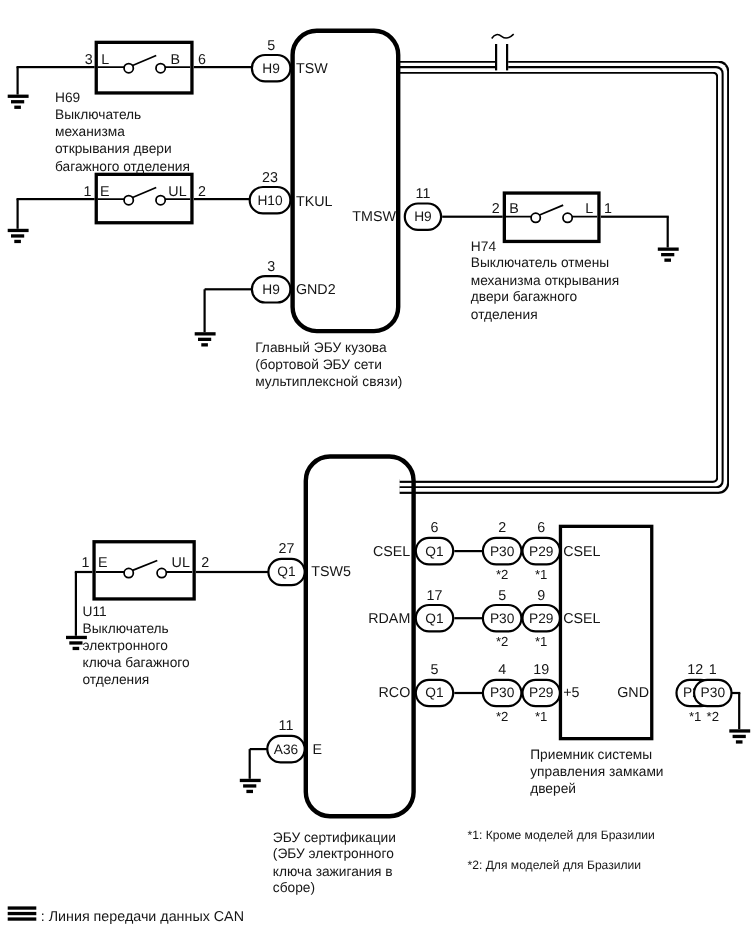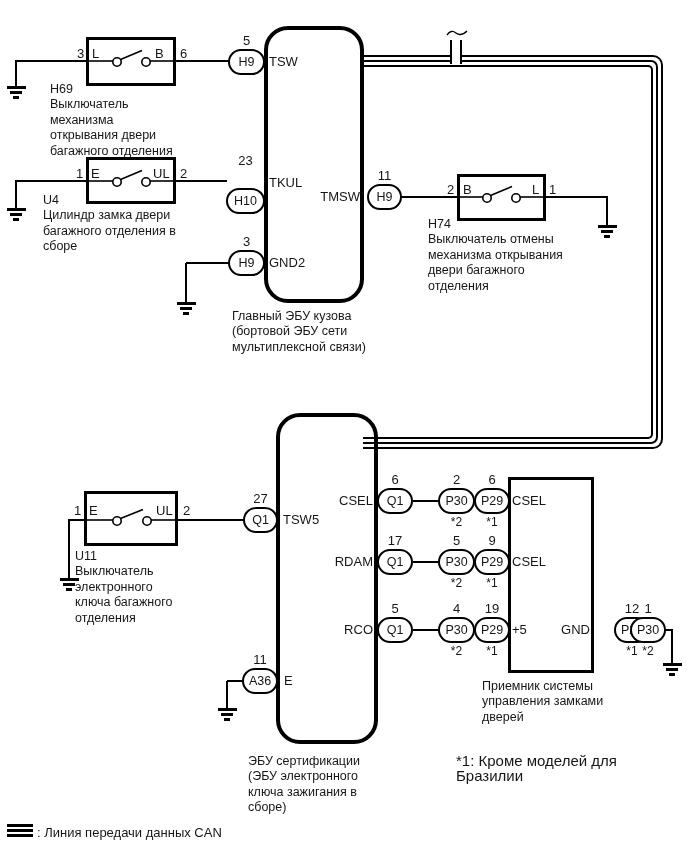--- a/index.html
+++ b/index.html
@@ -26,21 +26,21 @@
   .gnd i:nth-child(1){width:19px;}
   .gnd i:nth-child(2){width:12px;}
   .gnd i:nth-child(3){width:6px;}
   .can{position:absolute;border-style:solid;border-color:#000;border-width:2.5px 2.5px 2.5px 0;
        box-sizing:border-box;background:transparent;pointer-events:none;}
   .canstub{position:absolute;border-left:2.5px solid #000;border-right:2.5px solid #000;
            background:#fff;box-sizing:border-box;}
   .canicon{position:absolute;display:flex;flex-direction:column;gap:2px;}
   .canicon i{display:block;width:26px;height:3px;background:#000;}
   .legendtxt{position:absolute;font-size:13px;line-height:15px;}
-  .note{position:absolute;font-size:15px;line-height:15px;margin-left:31px;}
+  .note{position:absolute;font-size:11px;line-height:15px;}
 </style>
 </head>
 <body>
 
 <div id="canvas">
 
   <div class="wire" style="left:15px;top:60px;width:72px;"></div>
   <div class="wire" style="left:176px;top:60px;width:53px;"></div>
   <div class="wire" style="left:15px;top:180px;width:72px;"></div>
   <div class="wire" style="left:176px;top:180px;width:51px;"></div>
@@ -166,21 +166,21 @@
 
   <div class="pletter" style="left:74px;top:504px;">1</div>
   <div class="pletter" style="left:89px;top:504px;">E</div>
   <div class="pletter" style="left:156px;top:504px;">UL</div>
   <div class="pletter" style="left:183px;top:504px;">2</div>
 
   <div class="pg" style="left:228px;top:33px;width:37px;">
     <div class="num">5</div>
     <div class="oval">H9</div>
   </div>
-  <div class="pg" style="left:226px;top:153px;width:39px;gap:19px;">
+  <div class="pg" style="left:226px;top:153px;width:39px;">
     <div class="num">23</div>
     <div class="oval">H10</div>
   </div>
   <div class="pg" style="left:228px;top:234px;width:37px;">
     <div class="num">3</div>
     <div class="oval">H9</div>
   </div>
   <div class="pg" style="left:367px;top:168px;width:35px;">
     <div class="num">11</div>
     <div class="oval">H9</div>
@@ -262,24 +262,20 @@
   <div class="pinlbl" style="left:512px;top:494px;">CSEL</div>
   <div class="pinlbl" style="left:512px;top:555px;">CSEL</div>
   <div class="pinlbl" style="left:512px;top:623px;">+5</div>
   <div class="pinlbl r" style="left:548px;top:623px;width:42px;">GND</div>
 
   <div class="lbl" style="left:50px;top:82px;width:145px;">H69
 Выключатель
 механизма
 открывания двери
 багажного отделения</div>
-  <div class="lbl" style="left:43px;top:193px;width:150px;">U4
-Цилиндр замка двери
-багажного отделения в
-сборе</div>
   <div class="lbl" style="left:428px;top:217px;width:160px;">H74
 Выключатель отмены
 механизма открывания
 двери багажного
 отделения</div>
   <div class="lbl" style="left:75px;top:549px;width:140px;">U11
 Выключатель
 электронного
 ключа багажного
 отделения</div>
@@ -288,20 +284,21 @@
 мультиплексной связи)</div>
   <div class="lbl" style="left:482px;top:679px;width:140px;">Приемник системы
 управления замками
 дверей</div>
   <div class="lbl" style="left:248px;top:754px;width:150px;">ЭБУ сертификации
 (ЭБУ электронного
 ключа зажигания в
 сборе)</div>
 
   <div class="note" style="left:425px;top:753px;">*1: Кроме моделей для Бразилии</div>
+  <div class="note" style="left:425px;top:780px;">*2: Для моделей для Бразилии</div>
 
   <div class="canicon" style="left:7px;top:824px;">
       <i></i>
       <i></i>
       <i></i>
     </div>
   <div class="legendtxt" style="left:37px;top:825px;">: Линия передачи данных CAN</div>
 
 </div>
 

